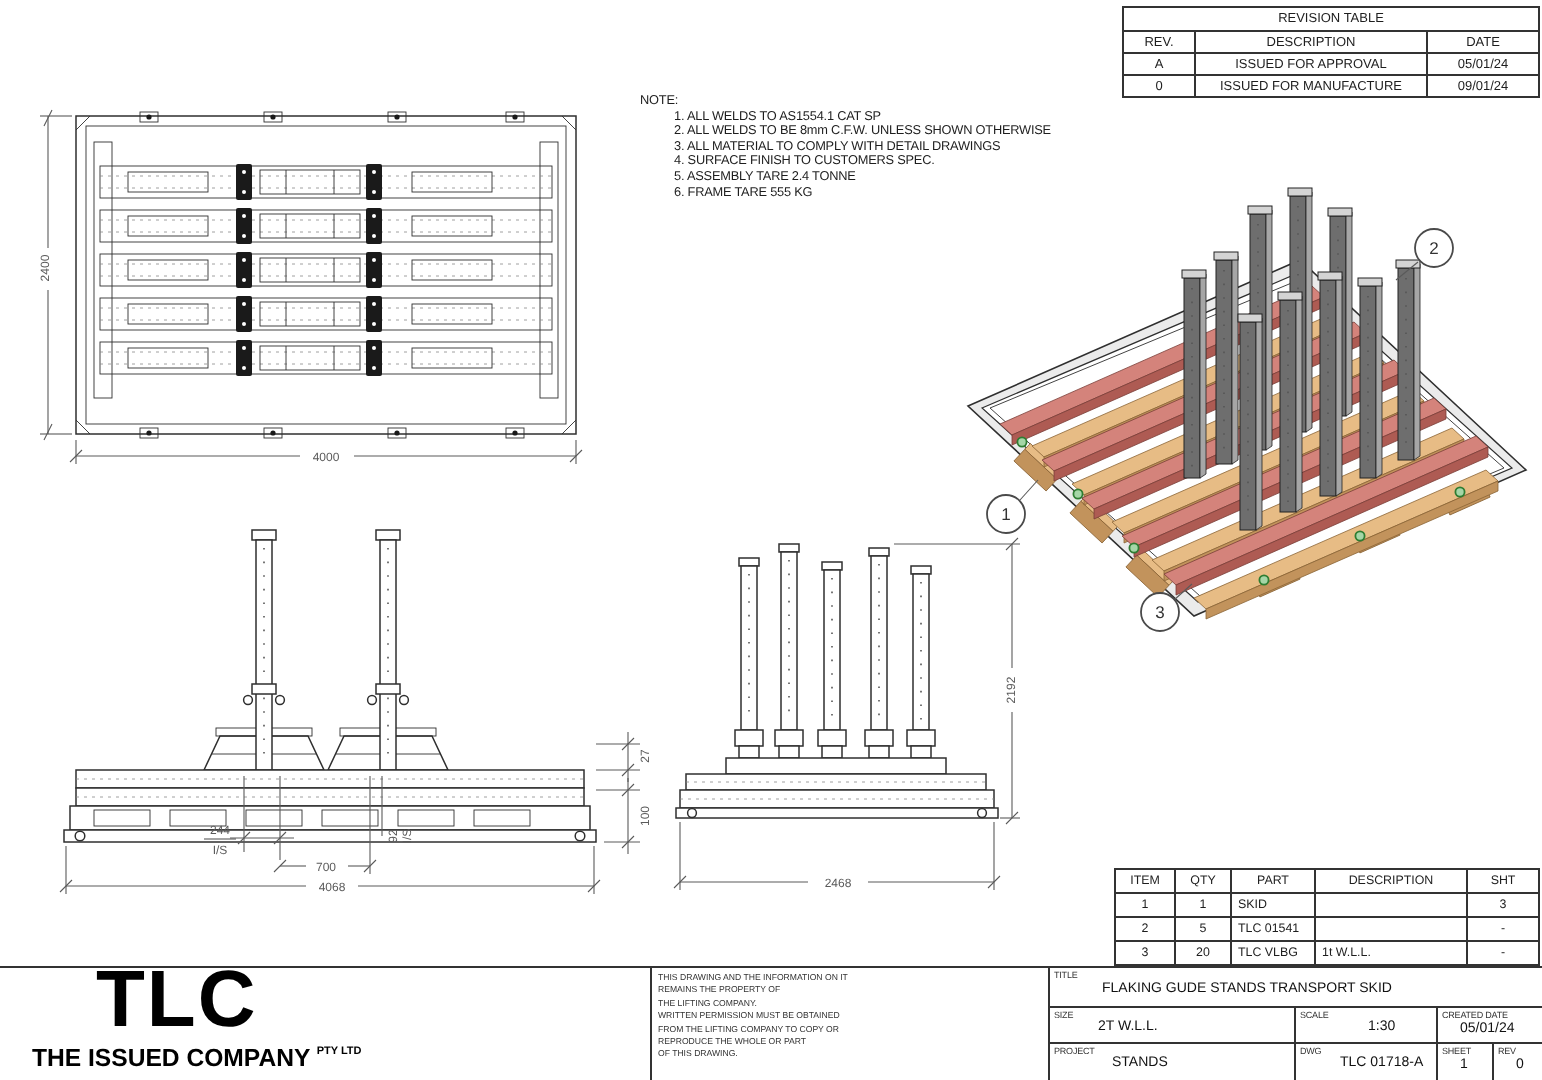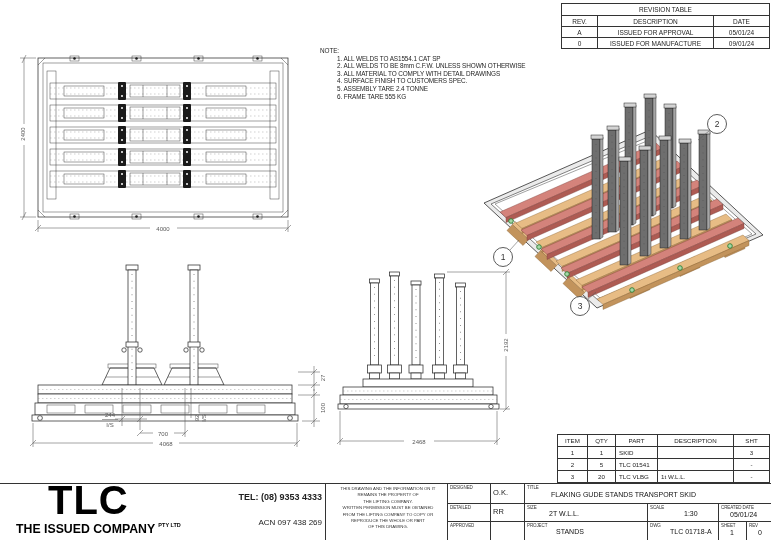--- a/index.html
+++ b/index.html
@@ -36,21 +36,21 @@
                   white-space:nowrap;overflow:hidden;}
   #rev-table{left:561px;top:3px;width:208px;}
   #rev-table td{height:10px;}
   #rev-table tr:first-child td{height:11px;}
   #parts-table{left:557px;top:434px;width:212px;}
   #parts-table td{height:11px;font-size:6.2px;}
   #parts-table td.al{text-align:left;padding-left:3px;}
   
   #titleblock{position:absolute;left:0;top:483px;width:771px;height:57px;border-top:1px solid #333;
               box-sizing:border-box;background:#fff;}
-  .tb-cell{position:absolute;top:0;height:57px;border-left:1px solid #333;box-sizing:border-box;text-align:center;}
+  .tb-cell{position:absolute;top:0;height:57px;border-left:1px solid #333;box-sizing:border-box;}
   .tb-lbl{position:absolute;top:1px;left:2px;font-size:4.5px;color:#333;letter-spacing:-.1px;}
   .tb-val{position:absolute;font-size:7px;color:#111;white-space:nowrap;}
   #logo-cell{left:0;width:228px;border-left:none;}
   #logo-text{position:absolute;left:48px;top:-6px;font-size:40px;font-weight:bold;letter-spacing:1px;color:#000;}
   #company-line{position:absolute;left:16px;top:38px;font-size:12.3px;font-weight:bold;color:#000;white-space:nowrap;}
   #company-suffix{font-size:5.5px;vertical-align:6px;font-weight:bold;}
   #tel-cell{left:228px;width:97px;border-left:none;text-align:right;}
   #tel-text{position:absolute;right:3px;top:8px;font-size:9px;font-weight:bold;white-space:nowrap;}
   #acn-text{position:absolute;right:3px;top:34px;font-size:8px;white-space:nowrap;}
   #disc-cell{left:325px;width:122px;padding:2px 0 0 3px;}
@@ -615,49 +615,28 @@
     </table>
 
   <div id="titleblock">
     <div id="logo-cell" class="tb-cell">
       <div id="logo-text">TLC</div>
       <div id="company-line">
         <span>THE ISSUED COMPANY</span>
         <span id="company-suffix">PTY LTD</span>
       </div>
     </div>
-    <div id="tel-cell" class="tb-cell">
-      <div id="tel-text">TEL: (08) 9353 4333</div>
-      <div id="acn-text">ACN 097 438 269</div>
-    </div>
     <div id="disc-cell" class="tb-cell">
       <div class="disc-line">THIS DRAWING AND THE INFORMATION ON IT</div>
       <div class="disc-line">REMAINS THE PROPERTY OF</div>
       <div class="disc-line">THE LIFTING COMPANY.</div>
       <div class="disc-line">WRITTEN PERMISSION MUST BE OBTAINED</div>
       <div class="disc-line">FROM THE LIFTING COMPANY TO COPY OR</div>
       <div class="disc-line">REPRODUCE THE WHOLE OR PART</div>
       <div class="disc-line">OF THIS DRAWING.</div>
-    </div>
-    <div id="sign-cell" class="tb-cell">
-      <div class="sign-row" style="height:20px;">
-        <span class="tb-lbl">DESIGNED</span>
-        <span class="sign-div"></span>
-        <span class="sign-val">O.K.</span>
-      </div>
-      <div class="sign-row" style="height:18px;">
-        <span class="tb-lbl">DETAILED</span>
-        <span class="sign-div"></span>
-        <span class="sign-val" style="top:3px;">RR</span>
-      </div>
-      <div class="sign-row" style="height:18px;">
-        <span class="tb-lbl">APPROVED</span>
-        <span class="sign-div"></span>
-        <span class="sign-val" style="top:3px;"></span>
-      </div>
     </div>
     <div id="right-cell" class="tb-cell">
       <div class="r-row" style="height:20px;">
         <span class="tb-lbl">TITLE</span>
         <span class="tb-val" style="left:26px;top:7px;">FLAKING GUDE STANDS TRANSPORT SKID</span>
       </div>
       <div class="r-row" style="height:18px;">
         <div class="r-sub" style="left:0;width:122px;">
           <span class="tb-lbl">SIZE</span>
           <span class="tb-val" style="left:24px;top:6px;">2T W.L.L.</span>

